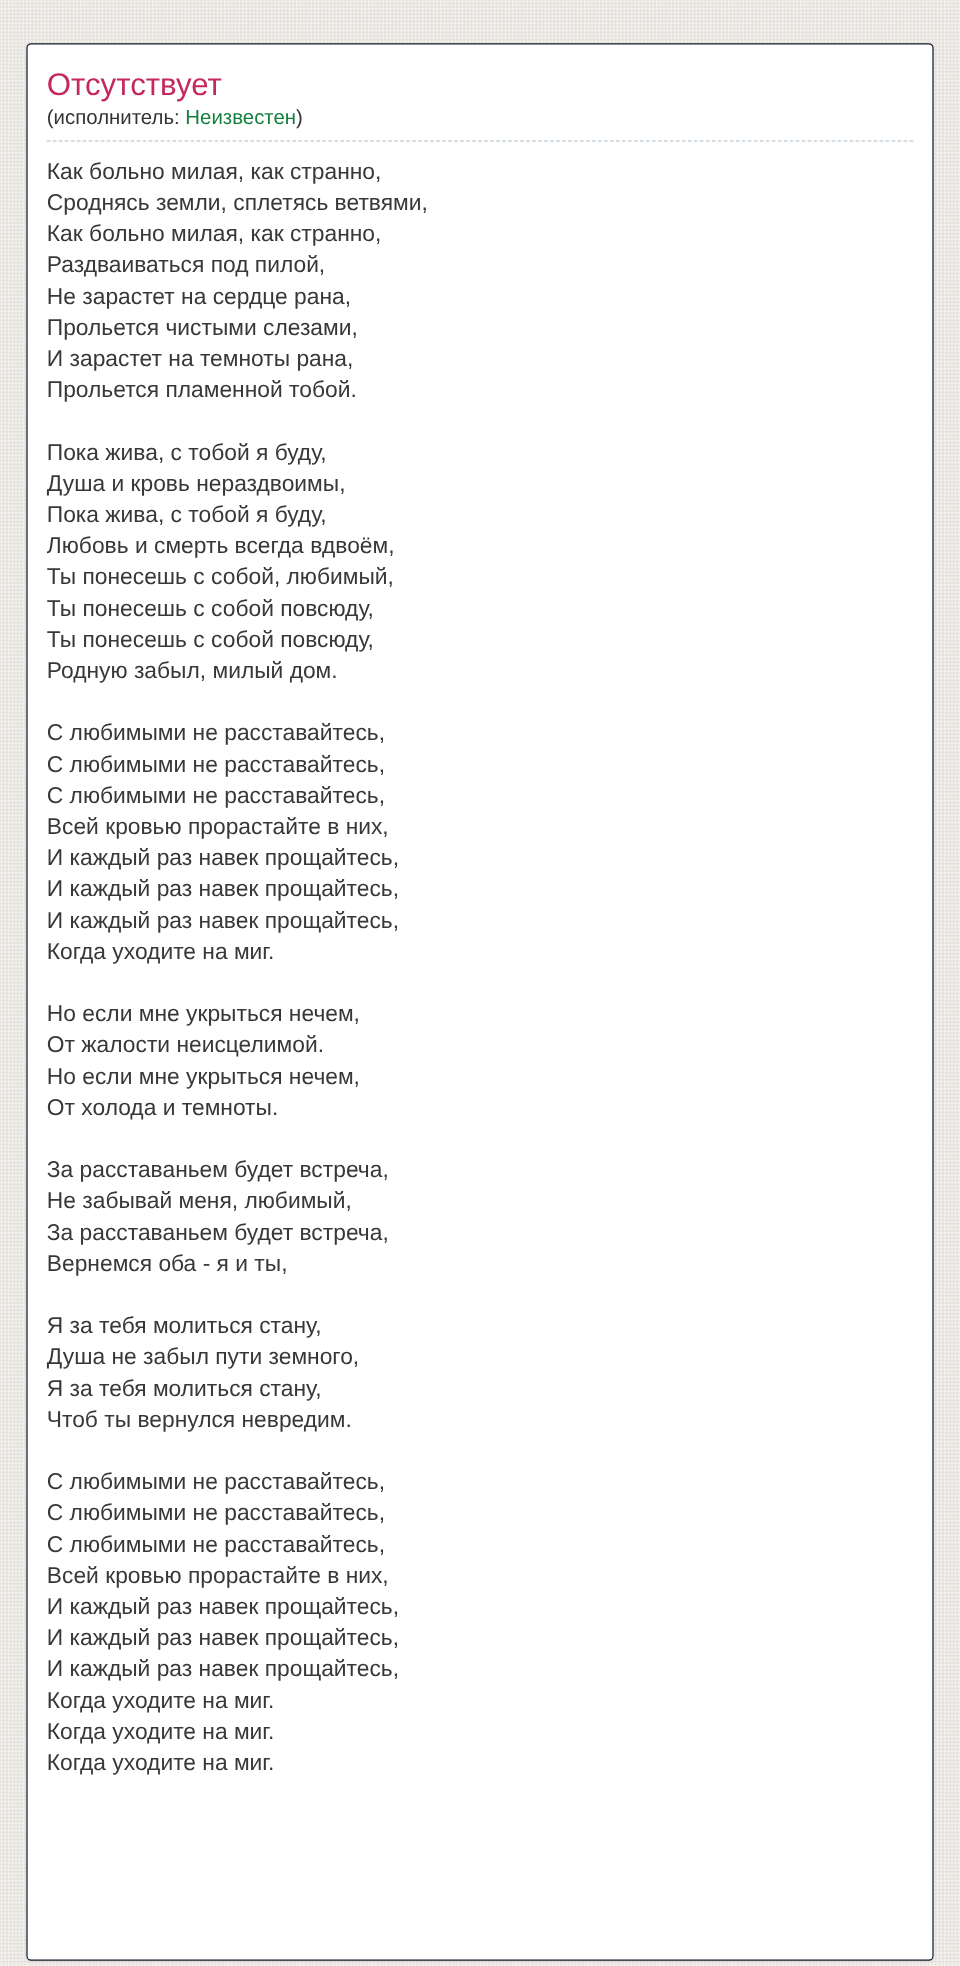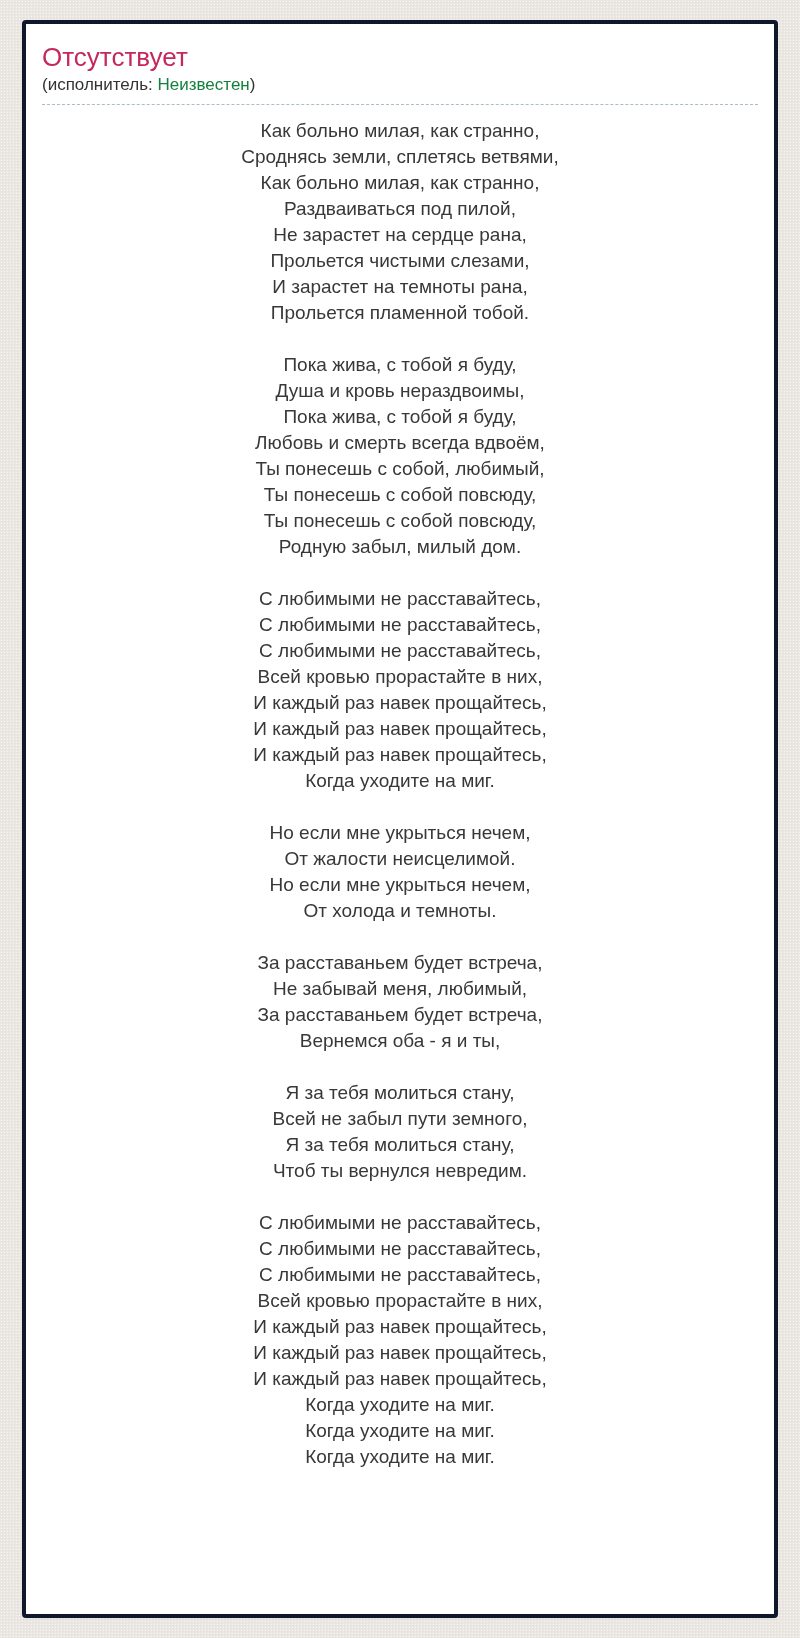--- a/index.html
+++ b/index.html
@@ -16,25 +16,25 @@
       radial-gradient(rgba(120,110,100,0.07) 1px, transparent 1px);
     background-size: 3px 3px, 3px 3px;
     background-position: 0 0, 1px 1px;
     font-family: "Liberation Sans", "DejaVu Sans", sans-serif;
     box-sizing: border-box;
   }
   .card {
     box-sizing: border-box;
     width: 756px;
     min-height: 1598px;
-    margin: 0 auto;
+    margin: 16px auto;
     position: relative;
     top: 20px;
     background: #ffffff;
-    border: 4px solid #0f172a;
+    border: 1px solid #0f172a;
     border-radius: 4px;
     box-shadow: 0 1px 2px rgba(0,0,0,0.05);
     padding: 18px 16px 28px 16px;
   }
   .header {
     border-bottom: 1px dashed #a9bcc9;
     padding-bottom: 9px;
   }
   h1.song-title {
     margin: 0;
@@ -52,21 +52,20 @@
   .artist-link {
     color: #15803d;
     text-decoration: none;
     cursor: pointer;
   }
   .lyrics {
     margin-top: 13px;
     font-size: 19px;
     line-height: 26px;
     color: #383838;
-    text-align: center;
   }
   .lyrics p {
     margin: 0 0 26px 0;
   }
   .lyrics p:last-child {
     margin-bottom: 0;
   }
 </style>
 </head>
 <body>
@@ -76,16 +75,16 @@
     <h1 class="song-title">Отсутствует</h1>
     <p class="artist-line"><span>(исполнитель: </span><a class="artist-link">Неизвестен</a><span>)</span></p>
   </div>
 
   <div class="lyrics">
       <p><span>Как больно милая, как странно,</span><br><span>Сроднясь земли, сплетясь ветвями,</span><br><span>Как больно милая, как странно,</span><br><span>Раздваиваться под пилой,</span><br><span>Не зарастет на сердце рана,</span><br><span>Прольется чистыми слезами,</span><br><span>И зарастет на темноты рана,</span><br><span>Прольется пламенной тобой.</span></p>
       <p><span>Пока жива, с тобой я буду,</span><br><span>Душа и кровь нераздвоимы,</span><br><span>Пока жива, с тобой я буду,</span><br><span>Любовь и смерть всегда вдвоём,</span><br><span>Ты понесешь с собой, любимый,</span><br><span>Ты понесешь с собой повсюду,</span><br><span>Ты понесешь с собой повсюду,</span><br><span>Родную забыл, милый дом.</span></p>
       <p><span>С любимыми не расставайтесь,</span><br><span>С любимыми не расставайтесь,</span><br><span>С любимыми не расставайтесь,</span><br><span>Всей кровью прорастайте в них,</span><br><span>И каждый раз навек прощайтесь,</span><br><span>И каждый раз навек прощайтесь,</span><br><span>И каждый раз навек прощайтесь,</span><br><span>Когда уходите на миг.</span></p>
       <p><span>Но если мне укрыться нечем,</span><br><span>От жалости неисцелимой.</span><br><span>Но если мне укрыться нечем,</span><br><span>От холода и темноты.</span></p>
       <p><span>За расставаньем будет встреча,</span><br><span>Не забывай меня, любимый,</span><br><span>За расставаньем будет встреча,</span><br><span>Вернемся оба - я и ты,</span></p>
-      <p><span>Я за тебя молиться стану,</span><br><span>Всей не забыл пути земного,</span><br><span>Я за тебя молиться стану,</span><br><span>Чтоб ты вернулся невредим.</span></p>
+      <p><span>Я за тебя молиться стану,</span><br><span>Душа не забыл пути земного,</span><br><span>Я за тебя молиться стану,</span><br><span>Чтоб ты вернулся невредим.</span></p>
       <p><span>С любимыми не расставайтесь,</span><br><span>С любимыми не расставайтесь,</span><br><span>С любимыми не расставайтесь,</span><br><span>Всей кровью прорастайте в них,</span><br><span>И каждый раз навек прощайтесь,</span><br><span>И каждый раз навек прощайтесь,</span><br><span>И каждый раз навек прощайтесь,</span><br><span>Когда уходите на миг.</span><br><span>Когда уходите на миг.</span><br><span>Когда уходите на миг.</span></p>
     </div>
 </div>
 
 </body></html>

